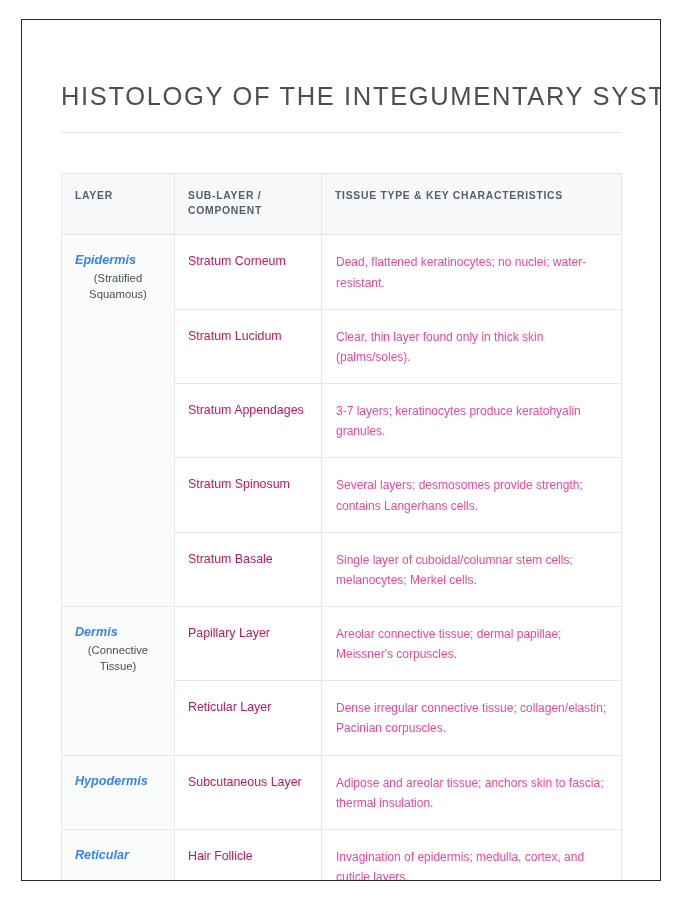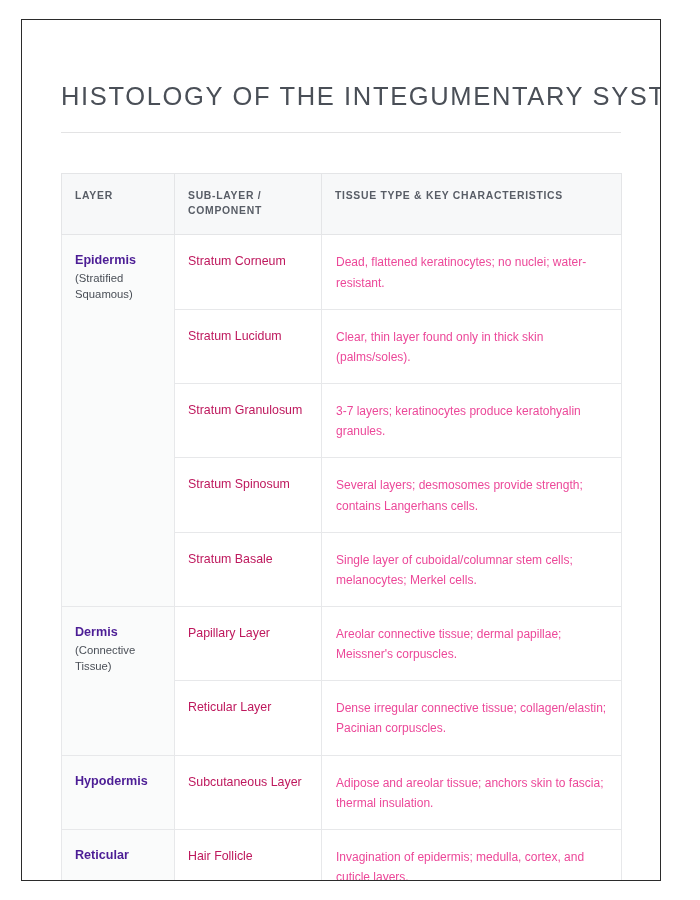--- a/index.html
+++ b/index.html
@@ -94,30 +94,32 @@
 
   
   table.histo td.layer-cell {
     background: #fafbfb;
     padding: 17px 13px 16px 13px;
     border-color: #e7e8ea;
   }
   .layer-name {
     font-size: 12.6px;
     font-weight: 700;
-    color: #4c1d95;
+    color: #3b82f6;
     line-height: 1.42;
     display: block;
+    font-style: italic;
   }
   .layer-sub {
     font-size: 11.3px;
     font-weight: 400;
     color: #4a4f57;
     line-height: 1.42;
     display: block;
+    text-align: center;
   }
 
   
   table.histo td.sub-cell {
     padding: 17px 13px 16px 13px;
     font-size: 12.4px;
     color: #be185d;
     line-height: 1.52;
   }
 
@@ -160,21 +162,21 @@
                 <span class="layer-sub">(Stratified Squamous)</span>
               </td>
               <td class="sub-cell">Stratum Corneum</td>
               <td class="tissue-cell">Dead, flattened keratinocytes; no nuclei; water-resistant.</td>
             </tr>
             <tr>
               <td class="sub-cell">Stratum Lucidum</td>
               <td class="tissue-cell">Clear, thin layer found only in thick skin (palms/soles).</td>
             </tr>
             <tr>
-              <td class="sub-cell">Stratum Granulosum</td>
+              <td class="sub-cell">Stratum Appendages</td>
               <td class="tissue-cell">3-7 layers; keratinocytes produce keratohyalin granules.</td>
             </tr>
             <tr>
               <td class="sub-cell">Stratum Spinosum</td>
               <td class="tissue-cell">Several layers; desmosomes provide strength; contains Langerhans cells.</td>
             </tr>
             <tr>
               <td class="sub-cell">Stratum Basale</td>
               <td class="tissue-cell">Single layer of cuboidal/columnar stem cells; melanocytes; Merkel cells.</td>
             </tr>

